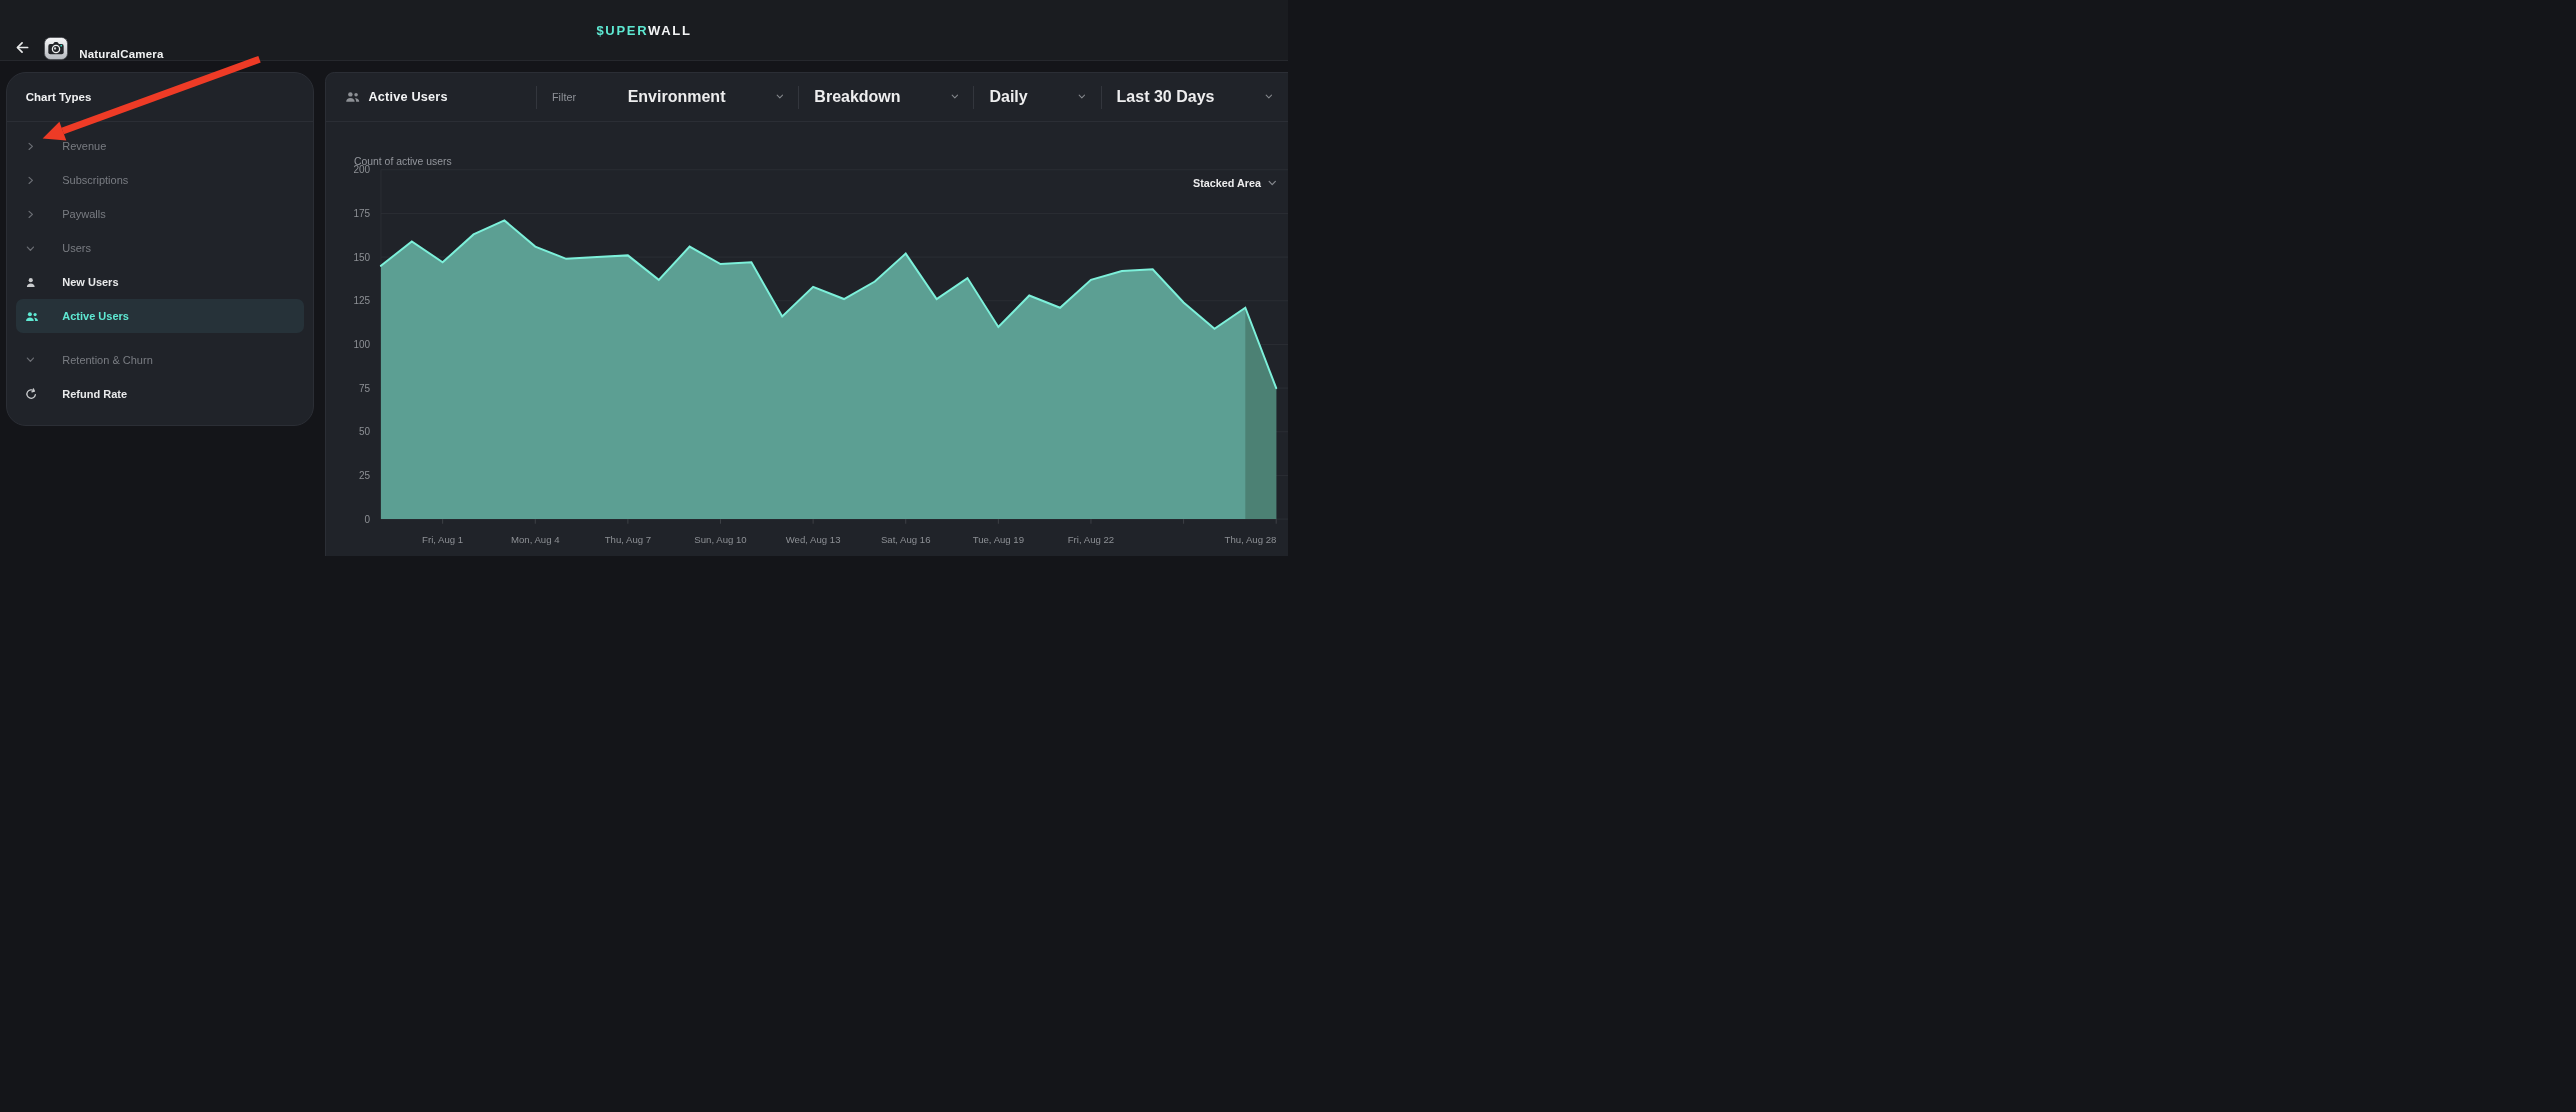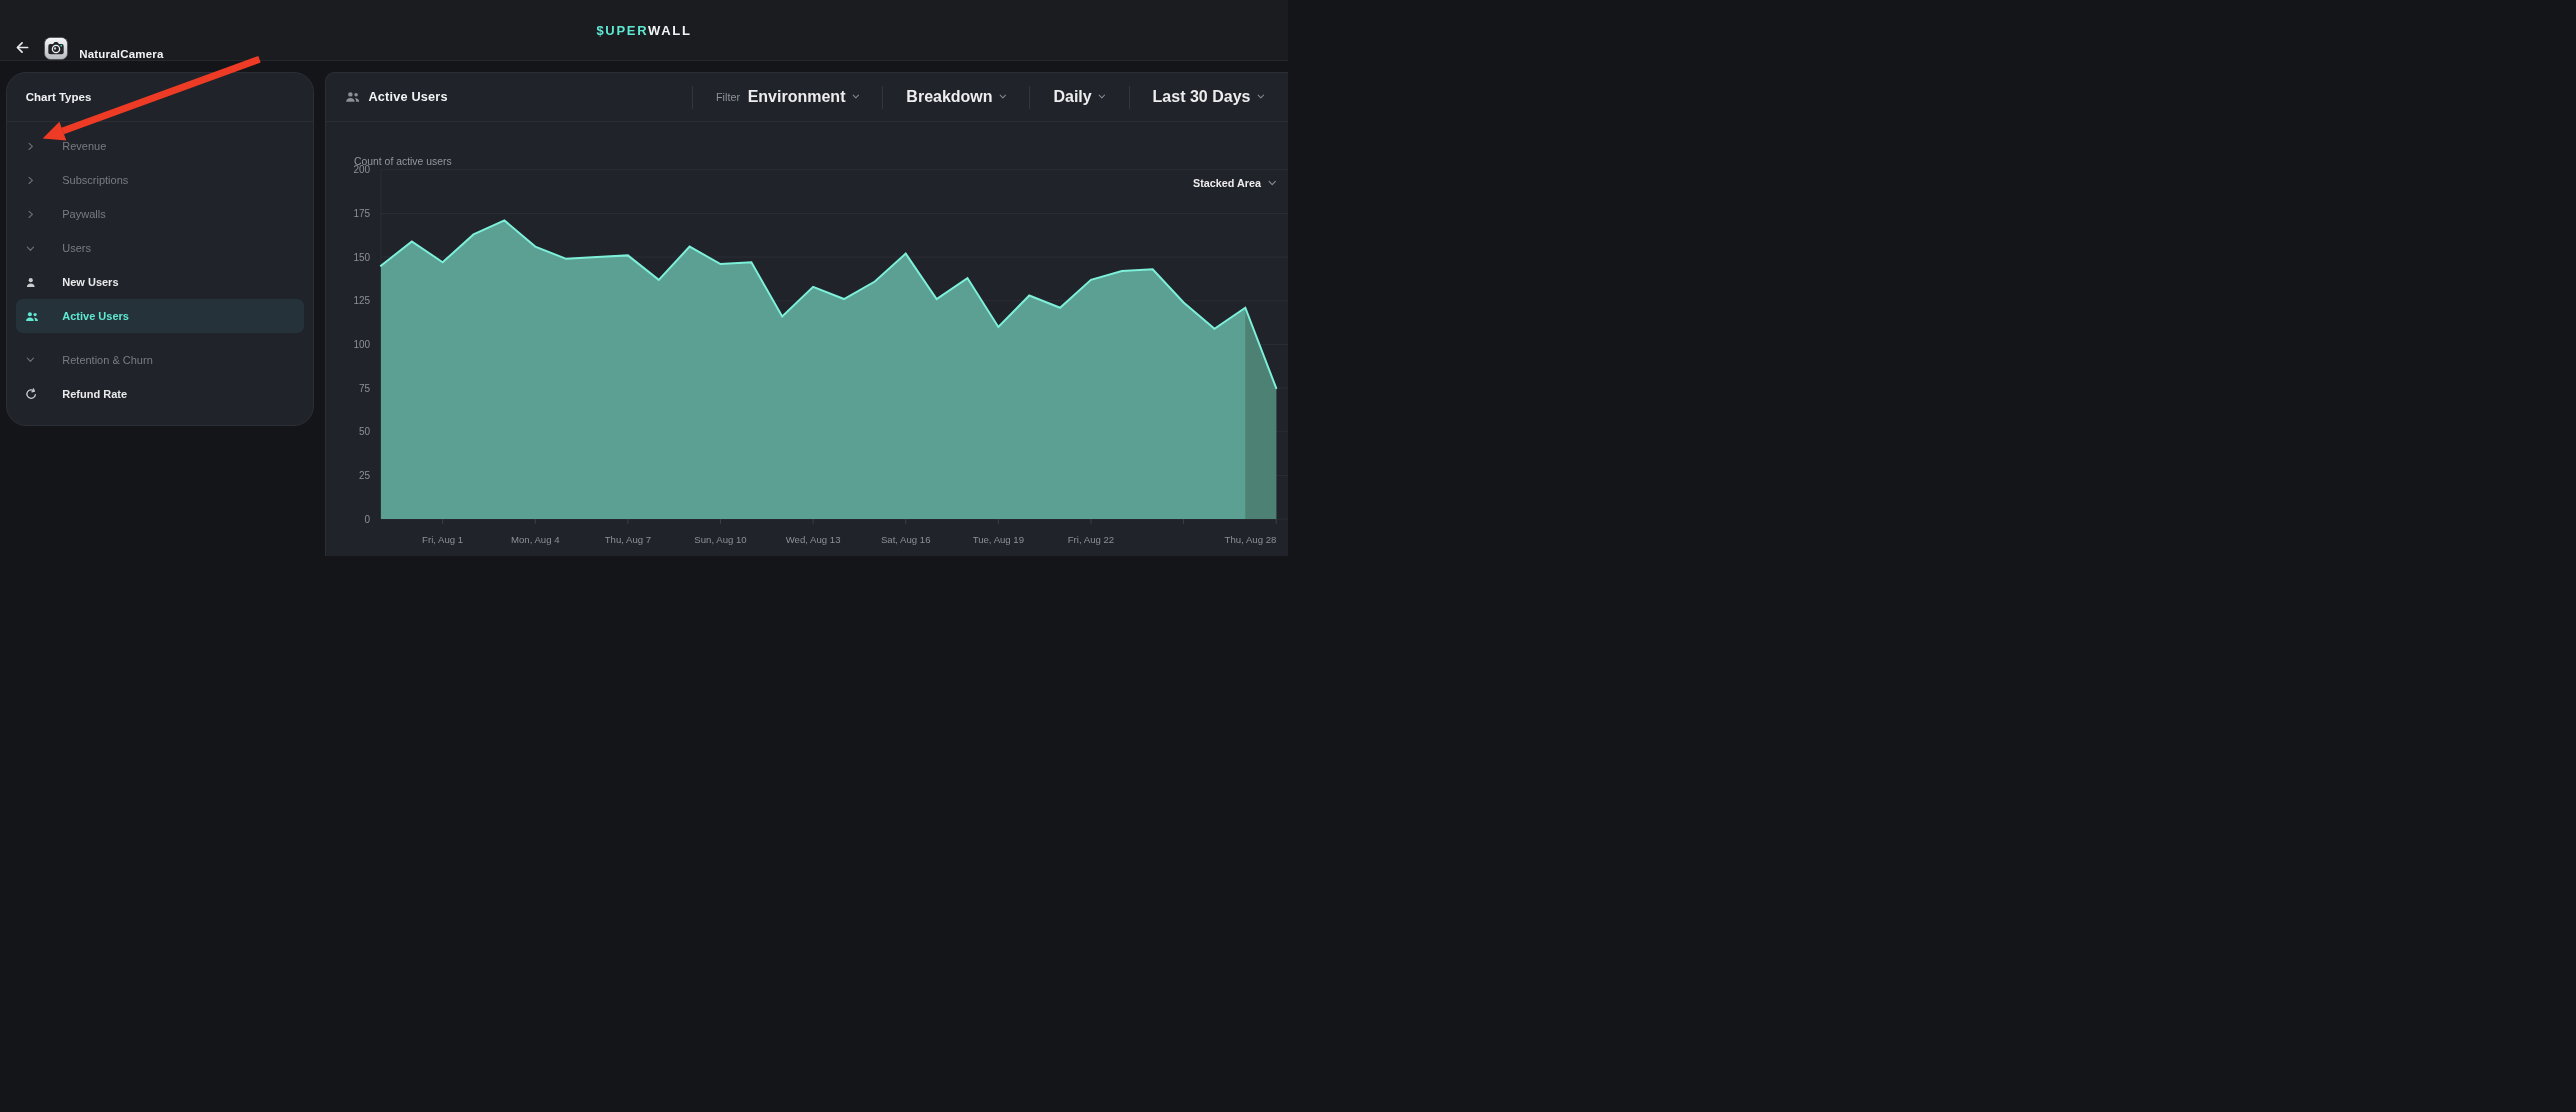--- a/index.html
+++ b/index.html
@@ -38,21 +38,21 @@
   .nav-row.selected{background:#263239;}
   .nav-row.selected .lbl{color:#5fe9d3;}
   .nav-row.selected .ic{color:#5fe9d3;}
   .nav-row.gap{margin-top:9.2px;}
   
   .main{position:absolute;left:325px;top:72px;width:971px;height:492px;border-radius:9.2px 0 0 0;z-index:1;}
   .main-header{height:48px;display:flex;align-items:center;padding:0 0 0 18.5px;}
   .title-icon{color:#8d9095;display:flex;margin-right:8.5px;}
   .main-title{font-size:12.7px;font-weight:700;color:#f2f3f4;margin:0;letter-spacing:0.2px;}
   .filters{margin-left:auto;display:flex;align-items:center;height:26px;margin-right:7.7px;}
-  .fgroup{display:flex;align-items:center;height:23px;padding:0 23px;border-left:0.8px solid #33363d;cursor:pointer;}
+  .fgroup{display:flex;align-items:center;height:23px;padding:0 15px;border-left:0.8px solid #33363d;cursor:pointer;gap:44px;}
   .fprefix{color:#8f9298;font-size:10.8px;font-weight:400;margin-right:7.7px;}
   .flabel{color:#ededee;font-size:16px;font-weight:700;}
   .fchev{margin-left:6.2px;display:flex;color:#85888d;}
   .subheader{display:flex;align-items:center;padding:11.5px 18.5px 0 28px;}
   .subtitle{font-size:10.4px;color:#93969c;}
   .chart-style{margin-left:auto;display:flex;align-items:center;background:none;border:none;cursor:pointer;
     font-family:"Liberation Sans",sans-serif;font-size:10.8px;font-weight:700;color:#ededee;padding:0;margin-top:44px;}
   .chart-style .fchev{margin-left:7px;}
   #chart{position:absolute;left:0;top:86px;}
   

